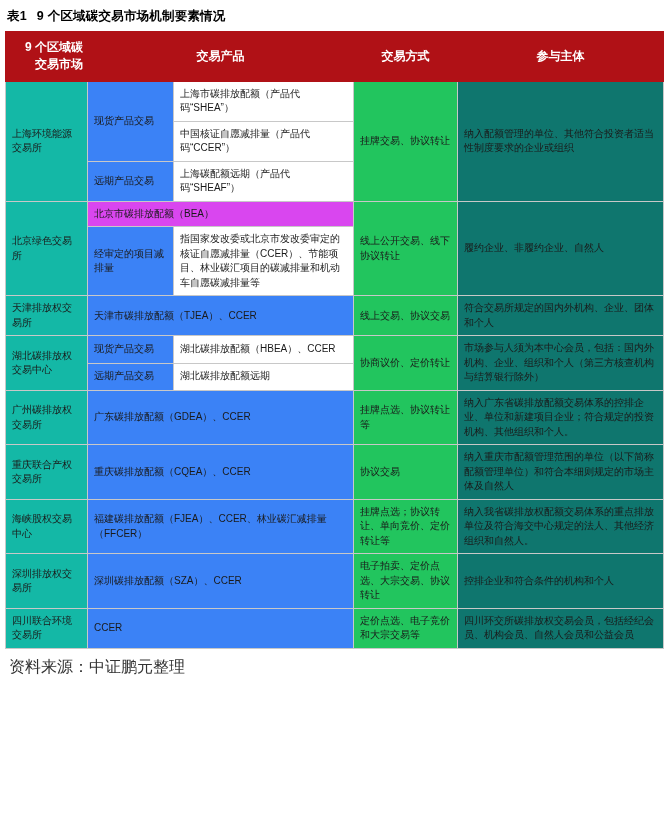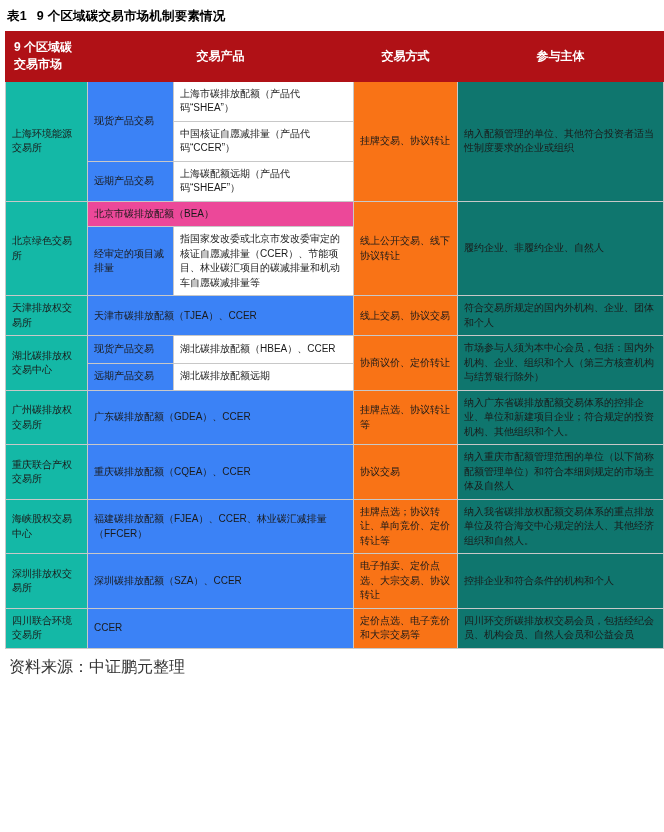--- a/index.html
+++ b/index.html
@@ -49,46 +49,46 @@
     background: #b01116;
     color: #ffffff;
     font-weight: bold;
     font-size: 12px;
     text-align: center;
     border: 1px solid #b01116;
     padding: 7px 4px;
     line-height: 1.45;
   }
   thead th.hdr-red.market {
-    text-align: left;
+    text-align: right;
     padding-left: 8px;
   }
   td.market-cell {
     background: #14b8a6;
     font-size: 11px;
     color: #1a1a1a;
     padding-left: 7px;
   }
   td.sub-cell {
     background: #3b82f6;
     font-size: 11px;
     color: #1a1a1a;
     padding-left: 7px;
   }
   td.prod-cell {
     background: #ffffff;
   }
   td.mode-cell {
-    background: #f97316;
+    background: #22c55e;
   }
   td.actor-cell {
     background: #0f766e;
   }
   td.wide-prod {
-    background: #ec4899;
+    background: #d946ef;
   }
   .src-note {
     font-size: 16px;
     color: #333333;
     padding: 8px 0 0 6px;
   }
   .col-market { width: 82px; }
   .col-sub    { width: 86px; }
   .col-prod   { width: 180px; }
   .col-mode   { width: 104px; }

